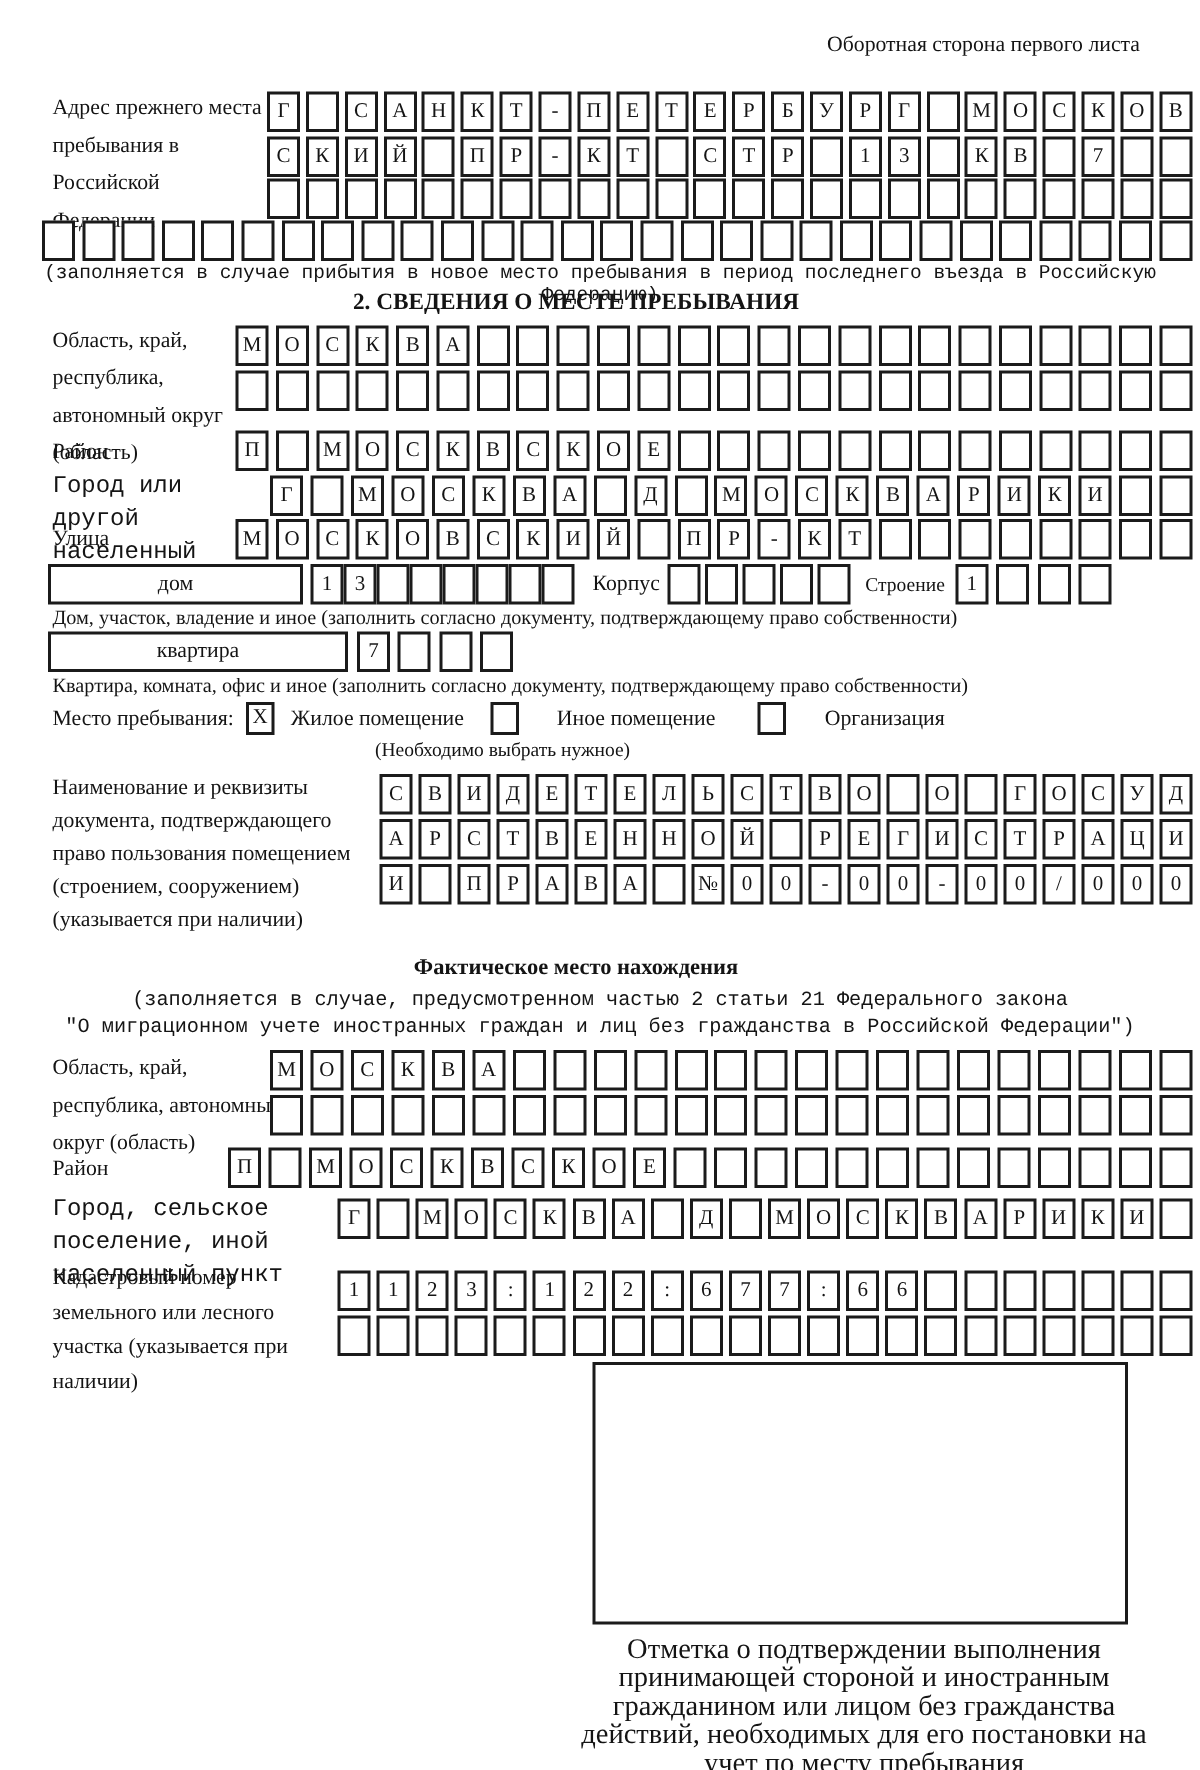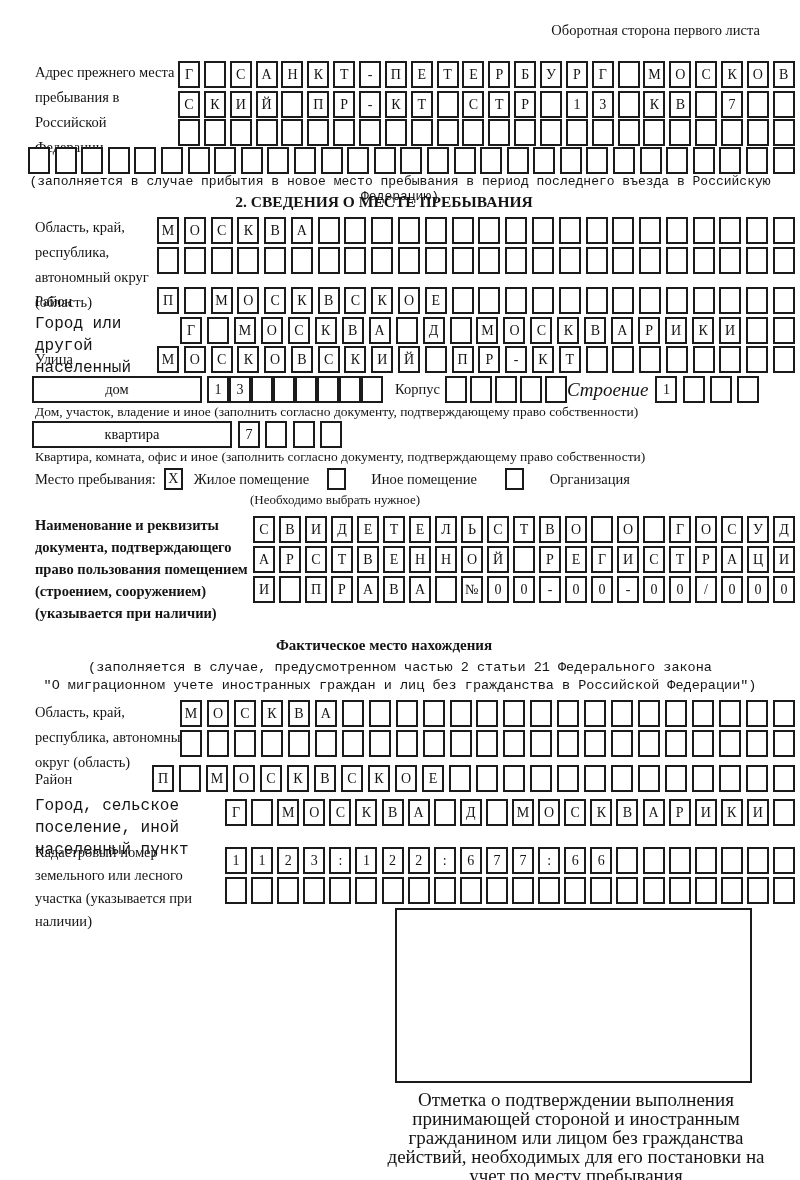--- a/index.html
+++ b/index.html
@@ -300,21 +300,21 @@
       <div class="cell"></div>
     </div>
   <div style="font-size:14.5px;margin-left:12px;">Корпус</div>
   <div class="minicells" style="width:122px;margin-left:5px;">
       <div class="cell"></div>
       <div class="cell"></div>
       <div class="cell"></div>
       <div class="cell"></div>
       <div class="cell"></div>
     </div>
-  <div style="font-size:19px;font-style:italic;">Строение</div>
+  <div style="font-size:13px;margin-left:10px;">Строение</div>
   <div class="minicells" style="width:104px;margin-left:7px;">
       <div class="cell">1</div>
       <div class="cell"></div>
       <div class="cell"></div>
       <div class="cell"></div>
     </div>
 </div>
 <div class="abs cap" style="left:35px;top:404px;">Дом, участок, владение и иное (заполнить согласно документу, подтверждающему право собственности)</div>
 
 <div class="abs inlinerow" style="left:32px;top:421px;">
@@ -332,21 +332,21 @@
   <div style="font-size:14.5px;">Место пребывания:</div>
   <div class="cbx" style="margin-left:8px;">X</div>
   <div style="font-size:14.5px;margin-left:11px;">Жилое помещение</div>
   <div class="cbx" style="margin-left:18px;"></div>
   <div style="font-size:14.5px;margin-left:25px;">Иное помещение</div>
   <div class="cbx" style="margin-left:28px;"></div>
   <div style="font-size:14.5px;margin-left:26px;">Организация</div>
 </div>
 <div class="abs" style="left:185px;top:492px;width:300px;text-align:center;font-size:13px;">(Необходимо выбрать нужное)</div>
 
-<div class="abs" style="left:35px;top:514px;width:222px;font-size:14.5px;line-height:22px;font-weight:bold;">Наименование и реквизиты документа, подтверждающего право пользования помещением (строением, сооружением) (указывается при наличии)</div>
+<div class="abs" style="left:35px;top:514px;width:222px;font-size:14.5px;line-height:22px;">Наименование и реквизиты документа, подтверждающего право пользования помещением (строением, сооружением) (указывается при наличии)</div>
 <div class="abs cellrow" style="left:253px;top:516px;width:542px;">
     <div class="cell">С</div>
     <div class="cell">В</div>
     <div class="cell">И</div>
     <div class="cell">Д</div>
     <div class="cell">Е</div>
     <div class="cell">Т</div>
     <div class="cell">Е</div>
     <div class="cell">Л</div>
     <div class="cell">Ь</div>

